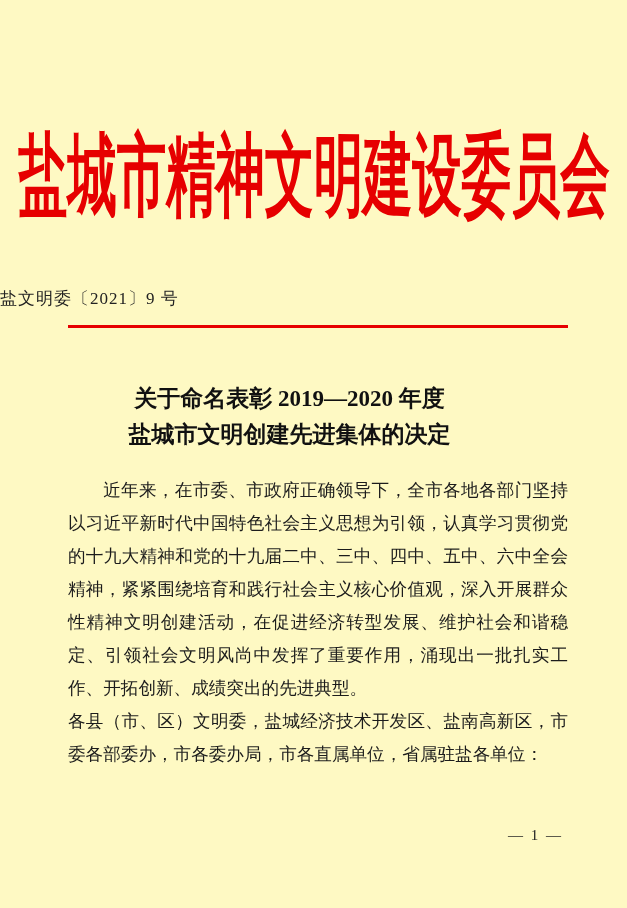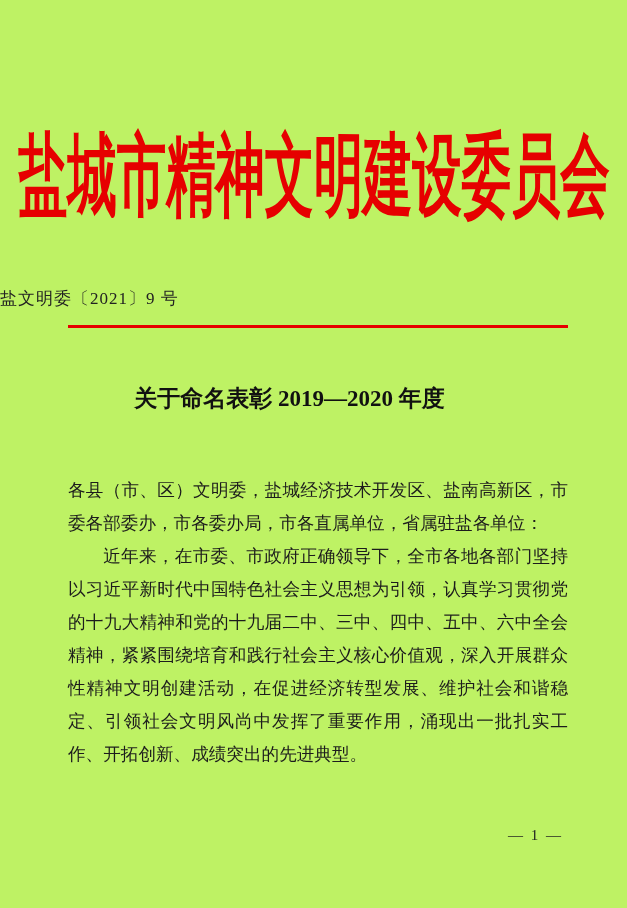--- a/index.html
+++ b/index.html
@@ -6,21 +6,21 @@
 
   html, body {
     background: #ffffff;
     font-family: "Liberation Serif", "DejaVu Serif", serif;
   }
 
   .page {
     position: relative;
     width: 627px;
     height: 908px;
-    background: #bef264;
+    background: #fef9c3;
     overflow: hidden;
     margin: 0 auto;
   }
 
   
   .letterhead {
     position: absolute;
     top: 126px;
     left: 0;
     width: 627px;
@@ -111,22 +111,23 @@
   <div class="letterhead">
     <span class="letterhead-text">盐城市精神文明建设委员会</span>
   </div>
 
   <div class="doc-number">盐文明委〔2021〕9 号</div>
 
   <div class="red-rule"></div>
 
   <h1 class="doc-title">
     <span class="title-line">关于命名表彰 2019—2020 年度</span>
+    <span class="title-line">盐城市文明创建先进集体的决定</span>
   </h1>
 
   <div class="body-text">
+    <p class="para">近年来，在市委、市政府正确领导下，全市各地各部门坚持以习近平新时代中国特色社会主义思想为引领，认真学习贯彻党的十九大精神和党的十九届二中、三中、四中、五中、六中全会精神，紧紧围绕培育和践行社会主义核心价值观，深入开展群众性精神文明创建活动，在促进经济转型发展、维护社会和谐稳定、引领社会文明风尚中发挥了重要作用，涌现出一批扎实工作、开拓创新、成绩突出的先进典型。</p>
     <p class="para no-indent">各县（市、区）文明委，盐城经济技术开发区、盐南高新区，市委各部委办，市各委办局，市各直属单位，省属驻盐各单位：</p>
-    <p class="para">近年来，在市委、市政府正确领导下，全市各地各部门坚持以习近平新时代中国特色社会主义思想为引领，认真学习贯彻党的十九大精神和党的十九届二中、三中、四中、五中、六中全会精神，紧紧围绕培育和践行社会主义核心价值观，深入开展群众性精神文明创建活动，在促进经济转型发展、维护社会和谐稳定、引领社会文明风尚中发挥了重要作用，涌现出一批扎实工作、开拓创新、成绩突出的先进典型。</p>
   </div>
 
   <div class="page-number">— 1 —</div>
 
 </div>
 
 </body></html>

